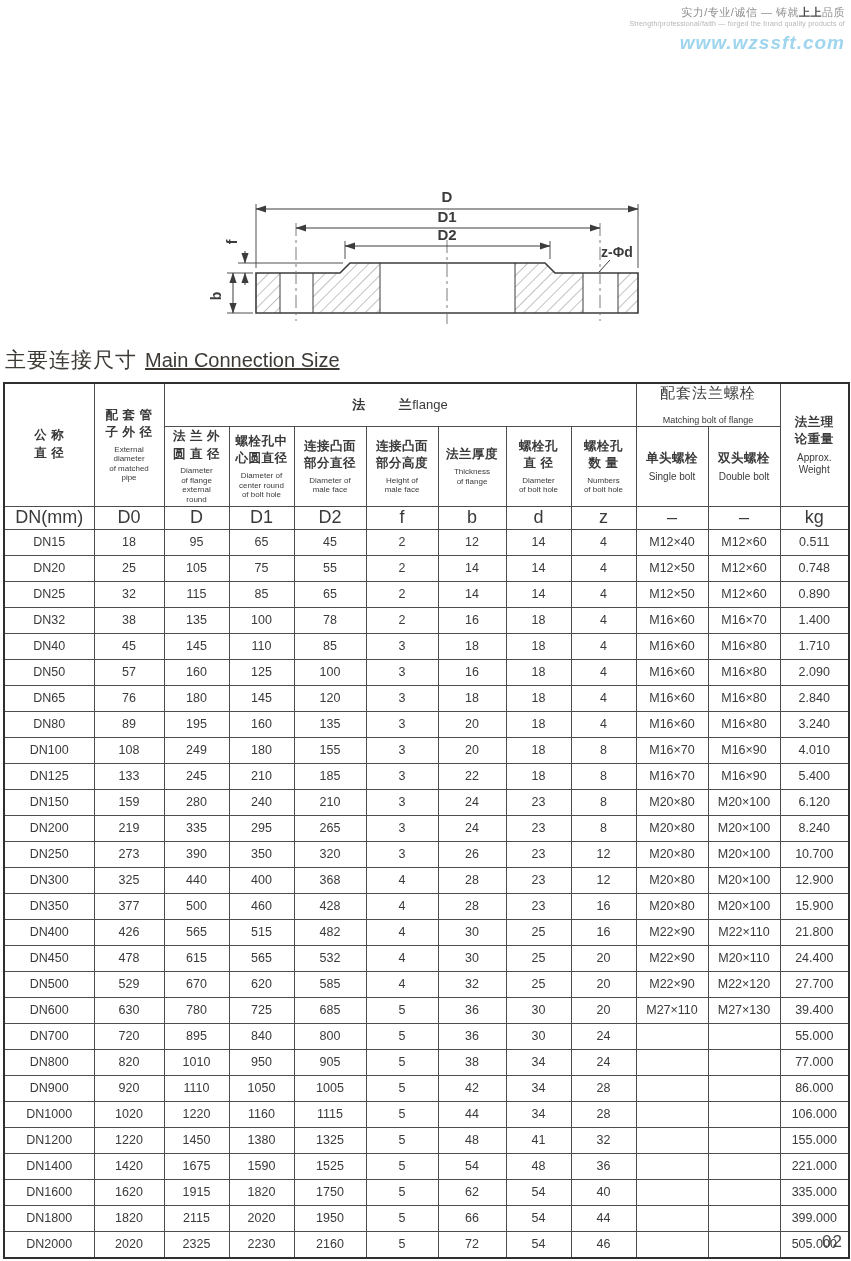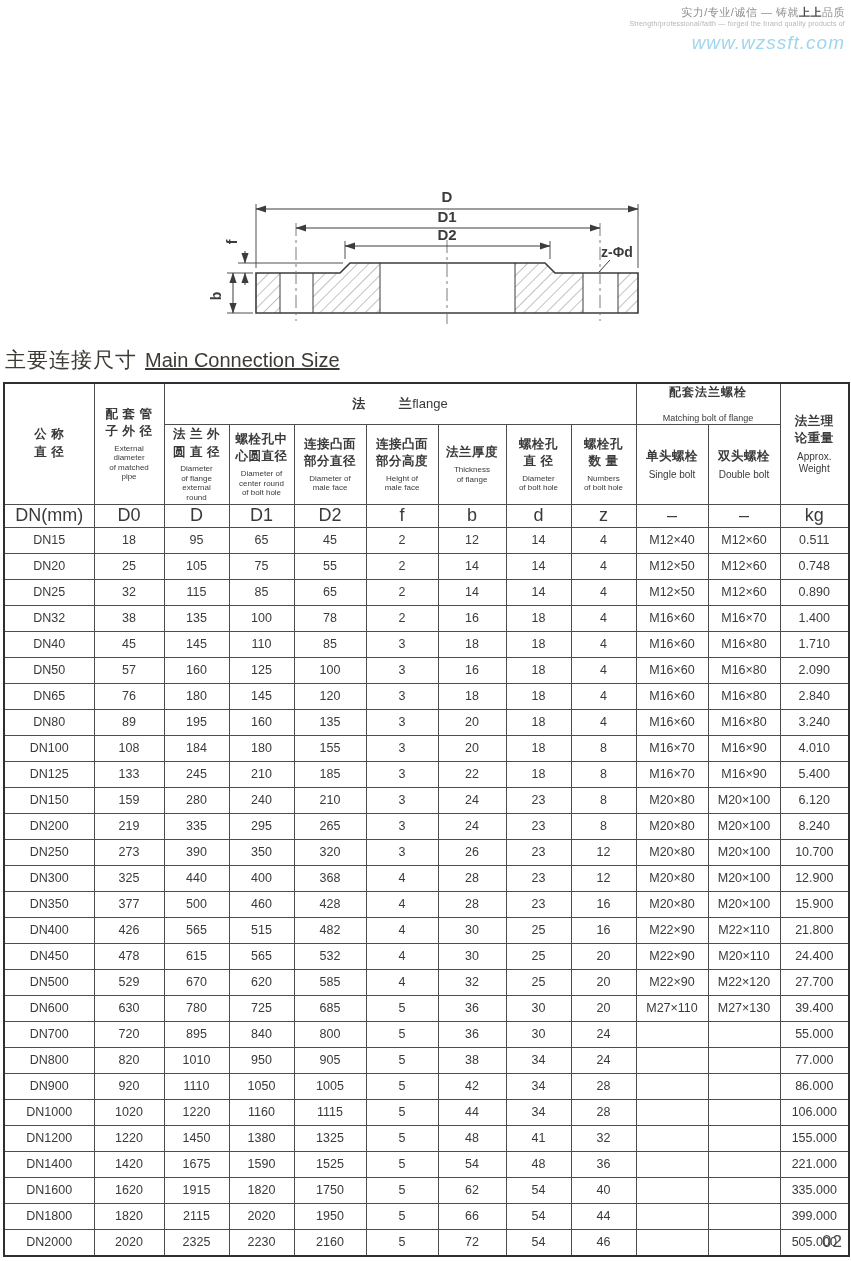--- a/index.html
+++ b/index.html
@@ -5,21 +5,21 @@
   html,body{margin:0;padding:0;}
   body{
     width:851px;height:1261px;position:relative;background:#ffffff;
     font-family:"Liberation Sans",sans-serif;color:#3a3a3a;overflow:hidden;
   }
   
   .brand{position:absolute;top:6px;right:6px;text-align:right;line-height:1.15;}
   .slogan-cn{font-size:11px;color:#8f8f8f;letter-spacing:.5px;}
   .slogan-cn b{color:#4a4a4a;font-weight:bold;margin-top:32px;}
   .slogan-en{font-size:7px;color:#b5b5b5;margin-top:1px;letter-spacing:.2px;}
-  .website{font-size:19px;font-style:italic;color:#9fd5ee;margin-top:4px;letter-spacing:1px;font-weight:400;}
+  .website{font-size:19px;font-style:italic;color:#9fd5ee;margin-top:4px;letter-spacing:1px;font-weight:700;}
   
   .title-block{position:absolute;left:5px;top:36px;}
   .title-cn{font-size:32px;color:#3d3935;letter-spacing:1px;}
   .title-en{font-size:19px;color:#494540;margin-top:5px;letter-spacing:.4px;}
   
   .drawing{position:absolute;left:203px;top:180px;}
   .dim-label{font-size:15px;font-weight:bold;fill:#3c3c3c;font-family:"Liberation Sans",sans-serif;}
   .dim-label-sm{font-size:14px;font-weight:bold;fill:#3c3c3c;font-family:"Liberation Sans",sans-serif;}
   
   .section-title{position:absolute;left:5px;top:346px;}
@@ -35,21 +35,21 @@
     border:1px solid #4d4d4d;text-align:center;vertical-align:middle;
     padding:0 1px;color:#3a3a3a;font-weight:normal;
   }
   tr.grp-row{height:28px;}
   tr.sub-row{height:80px;}
   tr.units-row td{height:22px;font-size:18px;margin-top:44px;}
   .hdr-cn{font-size:12.5px;font-weight:bold;white-space:pre-line;line-height:1.4;letter-spacing:.5px;}
   .hdr-en{font-size:8px;line-height:1.2;margin-top:3px;white-space:pre-line;letter-spacing:0;}
   .grp-flange-cn{font-size:13px;font-weight:bold;white-space:pre;letter-spacing:.5px;}
   .grp-flange-en{font-size:13px;font-weight:normal;}
-  .grp-bolt-cn{font-size:12px;font-weight:bold;letter-spacing:1px;}
+  .grp-bolt-cn{font-size:15px;font-weight:normal;letter-spacing:1px;}
   .grp-bolt-en{font-size:9px;margin-top:12px;}
   tbody td{height:25px;font-size:12.5px;}
   
   .page-number{position:absolute;right:8px;top:1232px;font-size:17px;color:#4a4a4a;letter-spacing:1px;}
 </style>
 </head>
 <body>
 
 <div class="brand">
   <div class="slogan-cn"><span>实力/专业/诚信 — 铸就</span><b>上上</b><span>品质</span></div>
@@ -349,21 +349,21 @@
         <td>20</td>
         <td>18</td>
         <td>4</td>
         <td>M16×60</td>
         <td>M16×80</td>
         <td>3.240</td>
       </tr>
       <tr>
         <td>DN100</td>
         <td>108</td>
-        <td>184</td>
+        <td>249</td>
         <td>180</td>
         <td>155</td>
         <td>3</td>
         <td>20</td>
         <td>18</td>
         <td>8</td>
         <td>M16×70</td>
         <td>M16×90</td>
         <td>4.010</td>
       </tr>

